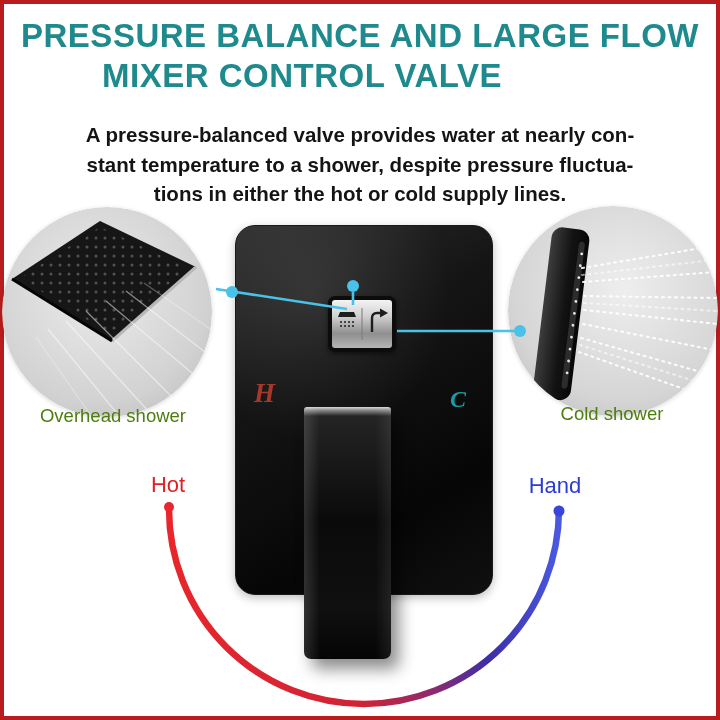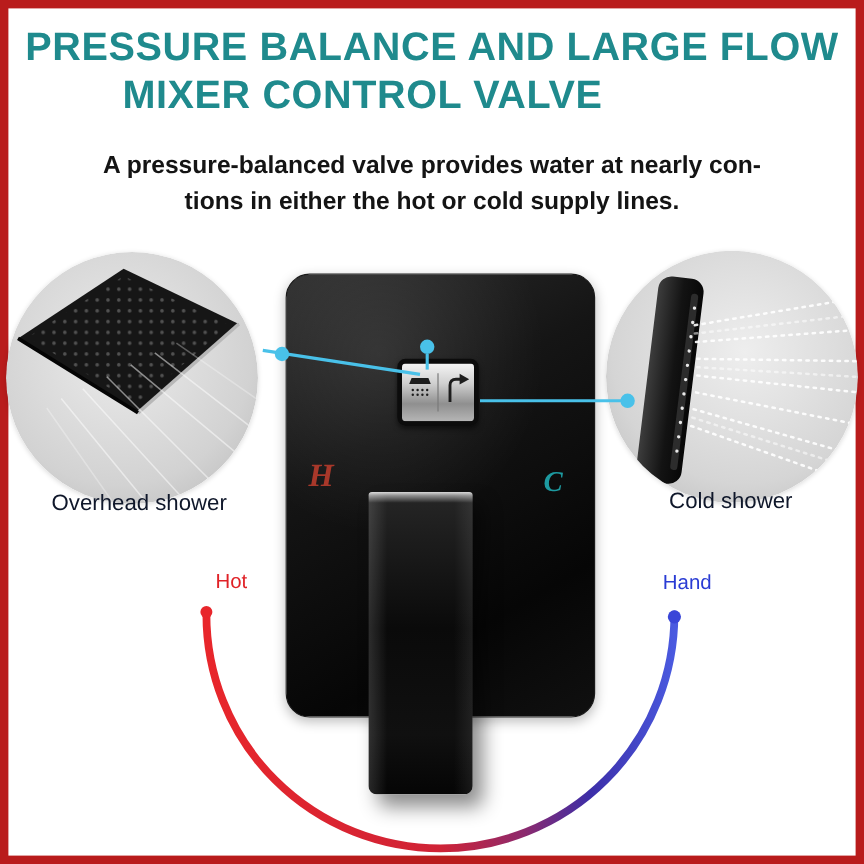--- a/index.html
+++ b/index.html
@@ -12,21 +12,21 @@
     --marking-c-teal:#1d9aa0;
   }
   *{box-sizing:border-box;}
   html,body{margin:0;padding:0;width:720px;height:720px;}
   body{
     position:relative;
     background:#ffffff;
     font-family:"Liberation Sans", sans-serif;
     overflow:hidden;
   }
-  .page{position:absolute;inset:0;border:7px solid #b91c1c;}
+  .page{position:absolute;inset:0;border:4px solid #b91c1c;}
 
   
   .title{
     margin-top:12px;
     text-align:center;
     color:var(--title-teal);
     font-weight:bold;
     font-size:33px;
     letter-spacing:.5px;
     line-height:1.2;
@@ -47,21 +47,21 @@
     width:210px;height:210px;
     border-radius:50%;
     overflow:hidden;
     box-shadow:0 1px 4px rgba(0,0,0,.15);
   }
   .shower-circle.left{left:-2px;top:203px;}
   .shower-circle.right{right:-2px;top:202px;}
   .circle-label{
     position:absolute;
     font-size:18.5px;
-    color:#0f172a;
+    color:#4d7c0f;
     text-align:center;
   }
   .circle-label.left{left:0;top:401px;width:218px;}
   .circle-label.right{right:0;top:399px;width:208px;}
 
   
   .valve-plate{
     position:absolute;
     left:231px;top:221px;
     width:258px;height:370px;
@@ -97,22 +97,22 @@
     background:
       linear-gradient(90deg, rgba(255,255,255,.14) 0%, rgba(255,255,255,0) 18%, rgba(255,255,255,0) 82%, rgba(255,255,255,.08) 100%),
       linear-gradient(180deg,#d9d9d9 0px,#8f8f8f 3px,#242424 9px,#0a0a0a 45%,#101010 80%,#050505 100%);
     box-shadow:8px 10px 16px rgba(0,0,0,.45);
   }
 
   
   .temp-label{
     position:absolute;
     width:70px;
-    text-align:right;
-    font-size:17px;
+    text-align:center;
+    font-size:22px;
     font-weight:500;
   }
   .temp-label.hot{left:129px;top:468px;color:var(--hot-red);}
   .temp-label.cold{left:516px;top:469px;color:var(--cold-blue);}
 
   
   .overlay{
     position:absolute;inset:0;
     width:720px;height:720px;
     pointer-events:none;
@@ -122,20 +122,21 @@
 <body>
 
 <div class="page">
 
   <div class="title">
     <div class="line1">PRESSURE BALANCE AND LARGE FLOW</div>
     <div class="line2">MIXER CONTROL VALVE</div>
   </div>
   <div class="desc">
     <div>A pressure-balanced valve provides water at nearly con-</div>
+    <div>stant temperature to a shower, despite pressure fluctua-</div>
     <div>tions in either the hot or cold supply lines.</div>
   </div>
 
   <div class="shower-circle left">
     <svg width="210" height="210" viewBox="0 0 210 210">
       <defs>
         <radialGradient id="bgL" cx="45%" cy="40%" r="75%">
           <stop offset="0%" stop-color="#ebebeb"></stop>
             <stop offset="70%" stop-color="#d2d2d2"></stop>
             <stop offset="100%" stop-color="#bcbcbc"></stop>

